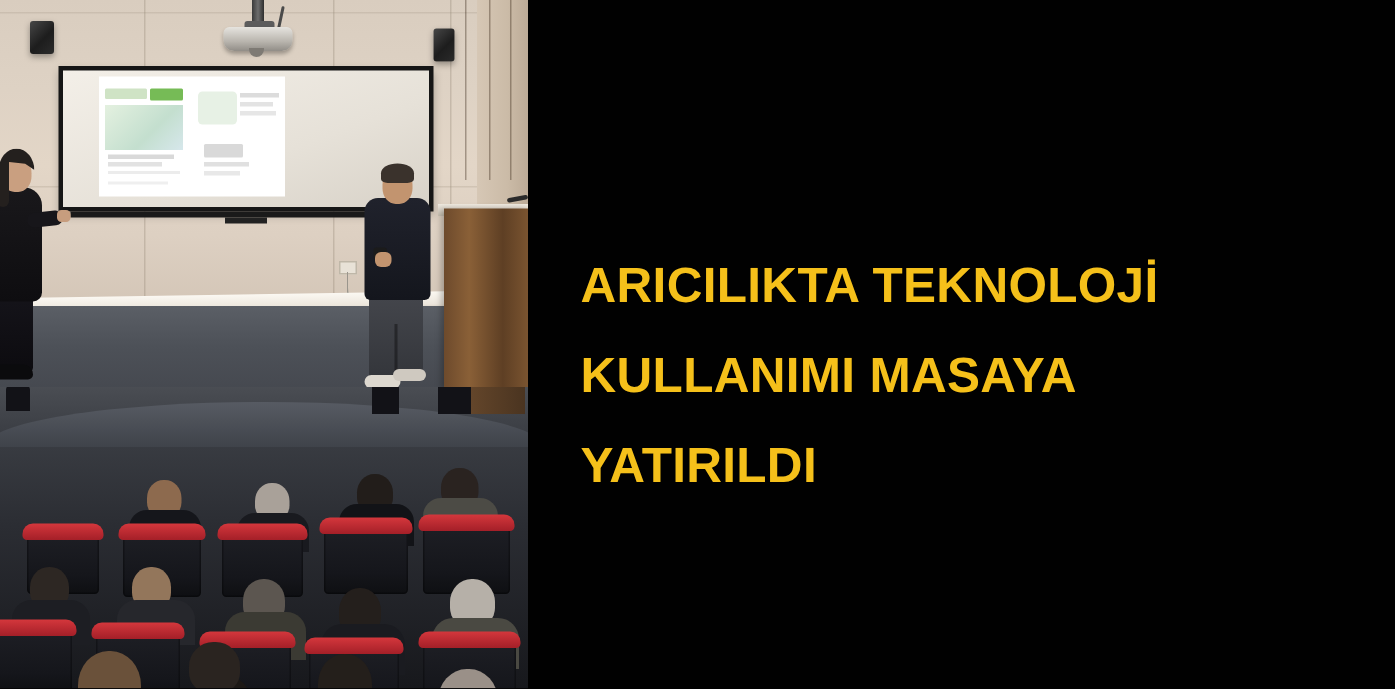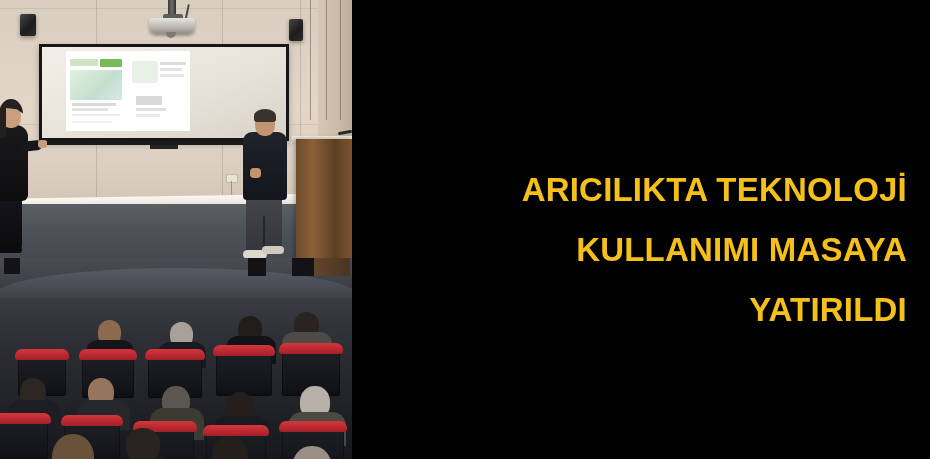--- a/index.html
+++ b/index.html
@@ -10,21 +10,20 @@
   body {
     font-family: "Liberation Sans", sans-serif;
   }
 
   .news-card {
     position: relative;
     width: 930px;
     height: 459px;
     background: #000000;
     overflow: hidden;
-    text-align: right;
   }
 
   
   .photo {
     position: absolute;
     left: 0;
     top: 0;
     width: 352px;
     height: 459px;
     overflow: hidden;

